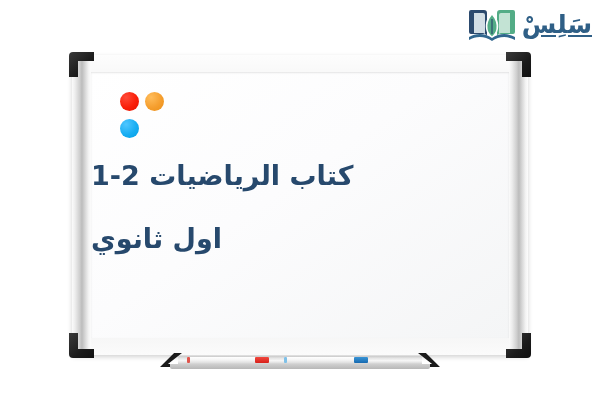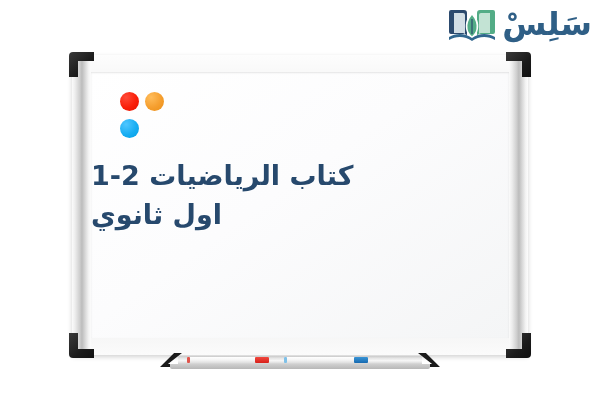--- a/index.html
+++ b/index.html
@@ -22,28 +22,29 @@
     top: 2px;
     right: 8px;
     height: 46px;
     display: flex;
     flex-direction: row;
     align-items: center;
     gap: 7px;
   }
   #brand-wordmark {
     font-family: "DejaVu Sans", "Liberation Sans", sans-serif;
-    font-size: 32px;
+    font-size: 25px;
     font-weight: bold;
     color: #2f5f86;
     line-height: 1;
     letter-spacing: 0px;
     direction: rtl;
     white-space: nowrap;
     padding-bottom: 2px;
+    text-decoration: underline;
   }
   #brand-book-icon {
     width: 46px;
     height: 40px;
     flex: 0 0 auto;
     display: block;
   }
 
   
   #whiteboard {
@@ -155,21 +156,21 @@
     direction: rtl;
   }
   .board-heading {
     color: #27496d;
     font-weight: bold;
     font-family: "DejaVu Sans", "Liberation Sans", sans-serif;
     line-height: 1.45;
     text-shadow: 0 1px 0 rgba(255,255,255,0.6);
   }
   #board-title    { font-size: 27px; }
-  #board-subtitle { font-size: 27px; margin-top: 0; }
+  #board-subtitle { font-size: 27px; margin-top: 24px; }
 
   
   #pen-tray {
     position: absolute;
     left: 160px;
     top: 352px;
     width: 280px;
     height: 22px;
   }
   #tray-shelf {

